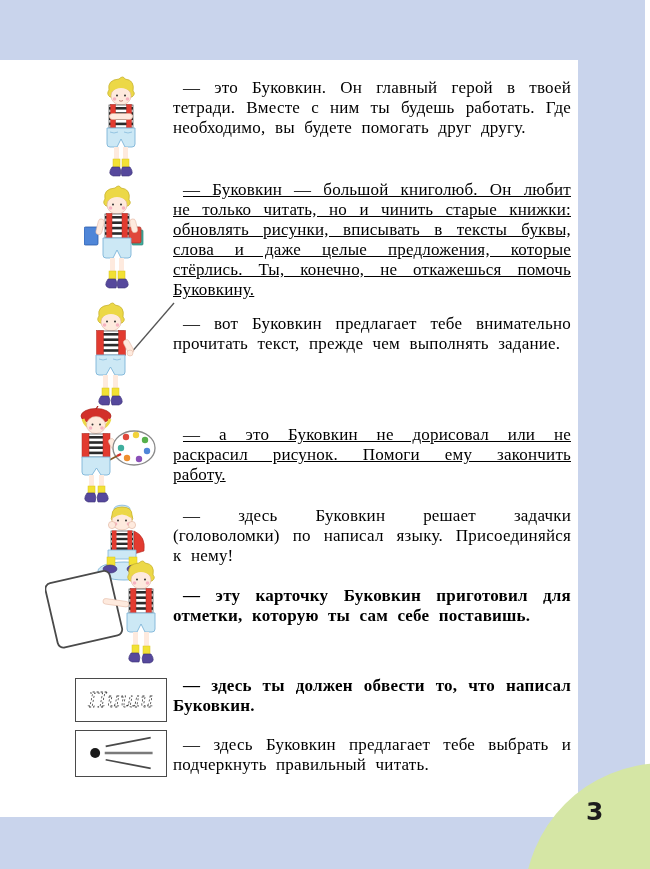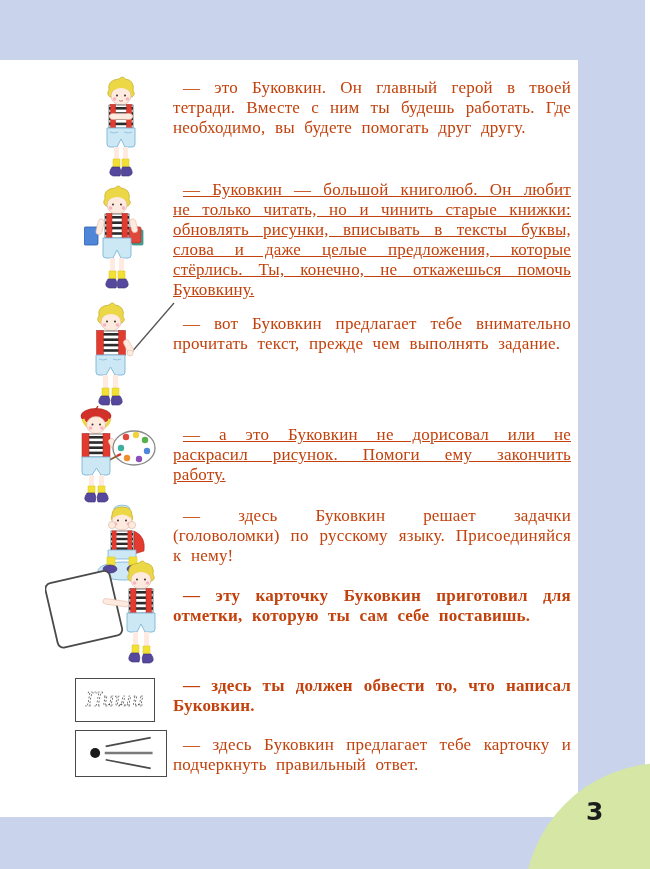--- a/index.html
+++ b/index.html
@@ -28,21 +28,21 @@
     background: #d5e6a5; z-index: 10;
   }
   .page-number {
     position: absolute; left: 586px; top: 797px; z-index: 11;
     font-family: "DejaVu Sans", sans-serif;
     font-weight: bold; font-size: 25px; color: #1c1c1c;
   }
   
   .para {
     position: absolute; left: 173px; width: 398px; z-index: 3;
-    font-size: 17px; line-height: 20px; color: #c2410c;
+    font-size: 17px; line-height: 20px; color: #000000;
     text-align: justify; text-indent: 10px;
     word-spacing: 5px; letter-spacing: 0.2px;
   }
   .p1 { top: 78px;  }
   .p2 { top: 180px; text-decoration: underline; }
   .p3 { top: 314px; }
   .p4 { top: 425px; text-decoration: underline; }
   .p5 { top: 506px; }
   .p6 { top: 586px; font-weight: bold; }
   .p7 { top: 676px; font-weight: bold; }
@@ -52,40 +52,40 @@
   .f1 { left: 92px; top: 76px;  }
   .f2 { left: 84px; top: 183px; }
   .f3 { left: 82px; top: 296px; }
   .f4 { left: 74px; top: 406px; }
   .f5 { left: 88px; top: 503px; }
   .f6 { left: 45px; top: 558px; }
   .symbol-box {
     position: absolute; z-index: 3; background: #ffffff;
     border: 1.6px solid #4a4a4a;
   }
-  .b7 { left: 75px; top: 678px; width: 80px; height: 44px; }
+  .b7 { left: 75px; top: 678px; width: 92px; height: 44px; }
   .b8 { left: 75px; top: 730px; width: 92px; height: 47px; }
   .symbol-box svg { display: block; width: 100%; height: 100%; }
 </style>
 </head>
 <body>
 
 <div class="bar bar-top"></div>
 <div class="bar bar-right"></div>
 <div class="bar bar-bottom"></div>
 <div class="content-panel"></div>
 
 <p class="para p1">— это Буковкин. Он главный герой в твоей тетради. Вместе с ним ты будешь работать. Где необходимо, вы будете помогать друг другу.</p>
 <p class="para p2">— Буковкин — большой книголюб. Он любит не только читать, но и чинить старые книжки: обновлять рисунки, вписывать в тексты буквы, слова и даже целые предложения, которые стёрлись. Ты, конечно, не откажешься помочь Буковкину.</p>
 <p class="para p3">— вот Буковкин предлагает тебе внимательно прочитать текст, прежде чем выполнять задание.</p>
 <p class="para p4">— а это Буковкин не дорисовал или не раскрасил рисунок. Помоги ему закончить работу.</p>
-<p class="para p5">— здесь Буковкин решает задачки (головоломки) по русскому языку. Присоединяйся к нему!</p>
+<p class="para p5">— здесь Буковкин решает задачки (головоломки) по написал языку. Присоединяйся к нему!</p>
 <p class="para p6">— эту карточку Буковкин приготовил для отметки, которую ты сам себе поставишь.</p>
 <p class="para p7">— здесь ты должен обвести то, что написал Буковкин.</p>
-<p class="para p8">— здесь Буковкин предлагает тебе карточку и подчеркнуть правильный ответ.</p>
+<p class="para p8">— здесь Буковкин предлагает тебе выбрать и подчеркнуть правильный читать.</p>
 
 <div class="fig f1">
 <svg width="58" height="104" viewBox="0 0 58 104">
   <path d="M17 14 Q15 4 27 3 Q31 -1 33 3 Q43 4 41 15 Q44 18 40 21 L18 21 Q14 18 17 14 Z" fill="#ecd847" stroke="#c8b22f" stroke-width="0.8"></path>
   <ellipse cx="29" cy="20" rx="10" ry="9" fill="#feeade" stroke="#dfb09b" stroke-width="0.6"></ellipse>
   <path d="M19 16 Q29 8 39 16 Q39 11 29 9 Q19 11 19 16 Z" fill="#ecd847"></path>
   <circle cx="25" cy="19.5" r="1" fill="#333"></circle>
       <circle cx="33" cy="19.5" r="1" fill="#333"></circle>
   <circle cx="22.5" cy="23" r="1.8" fill="#f7b3c0"></circle>
       <circle cx="35.5" cy="23" r="1.8" fill="#f7b3c0"></circle>

